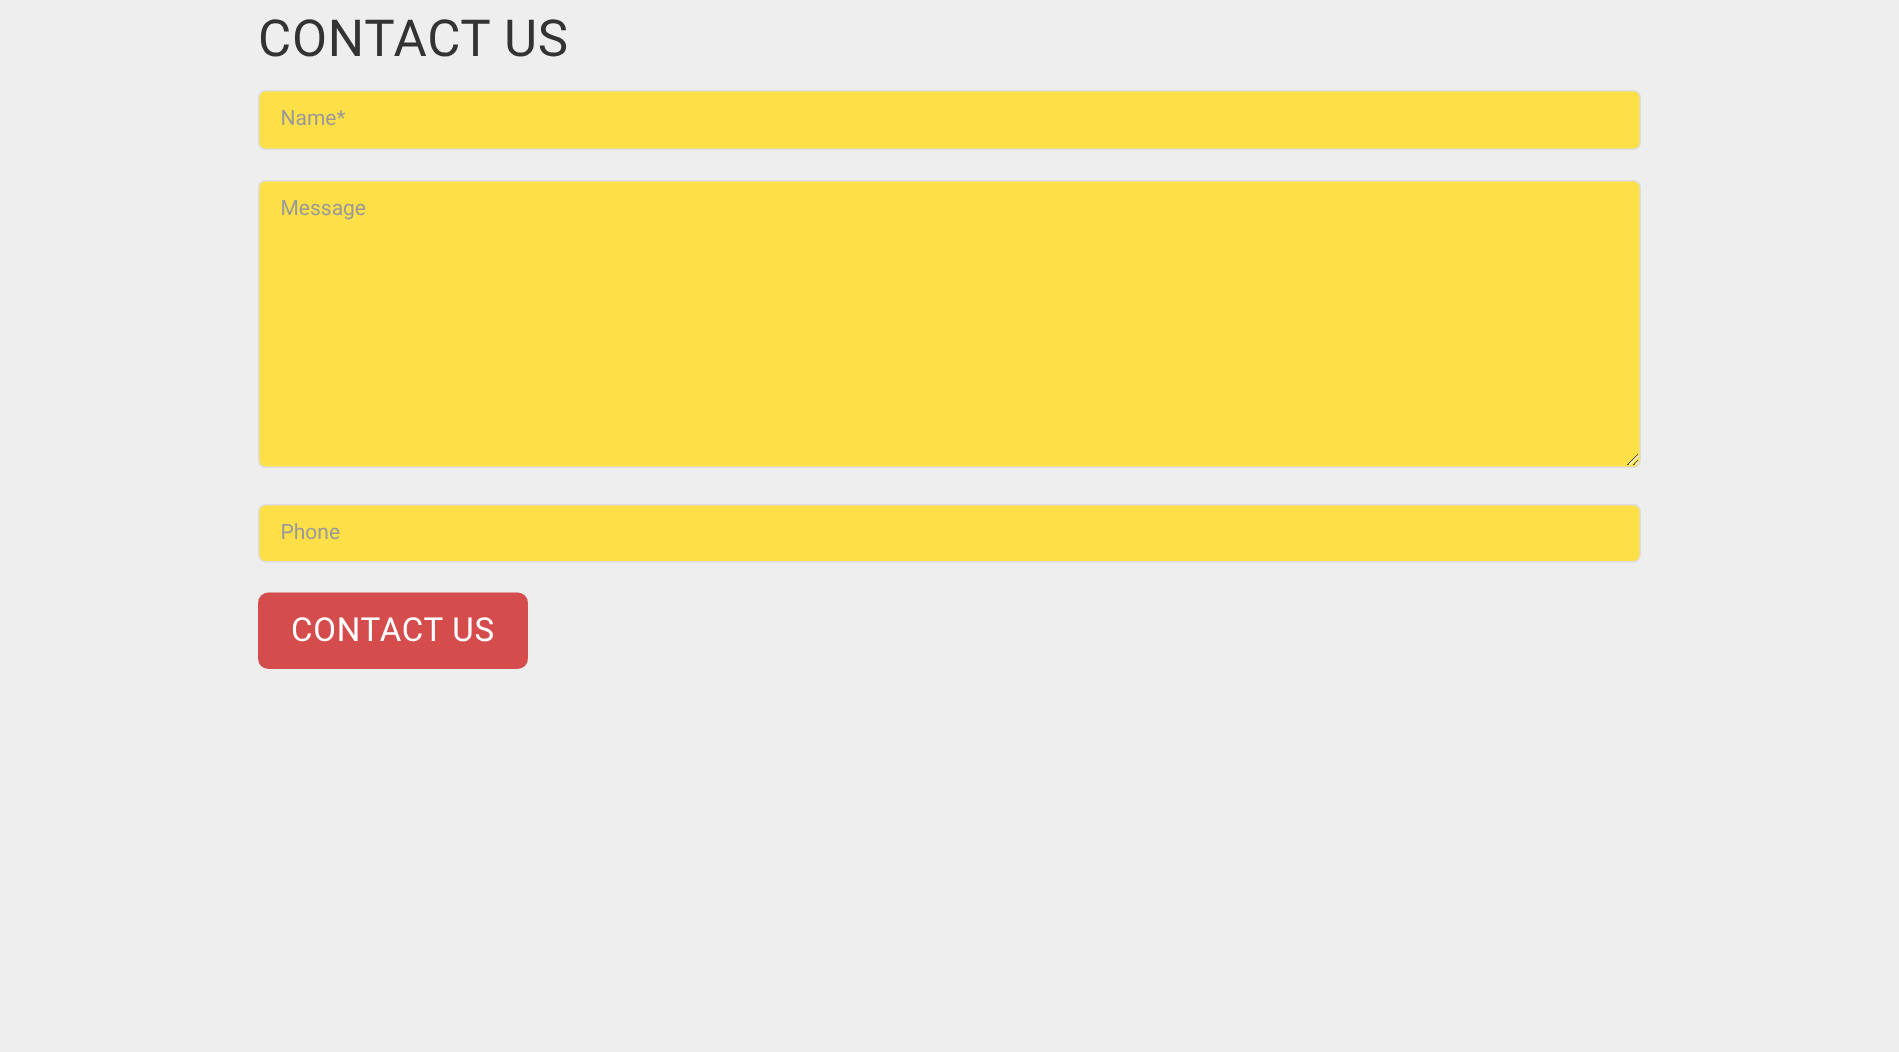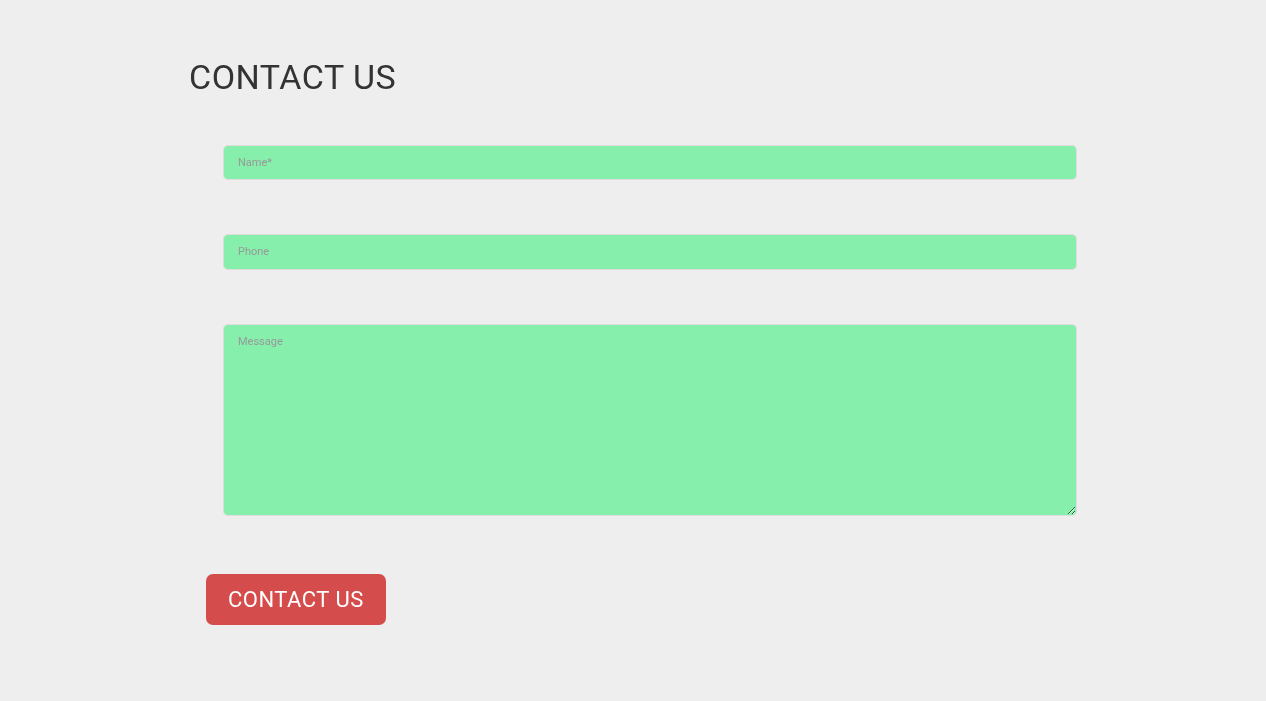--- a/index.html
+++ b/index.html
@@ -1,17 +1,17 @@
 <!DOCTYPE html>
 <html><head>
   <meta charset="utf-8">
   <style>
     * {
       box-sizing: border-box;
-      margin: 17px;
+      margin: 0;
       padding: 0;
     }
     body {
       background-color: #eeeeee;
       font-family: -apple-system, BlinkMacSystemFont, "Segoe UI", Roboto, "Helvetica Neue", Arial, sans-serif;
       min-height: 701px;
     }
     .container {
       max-width: 922px;
       margin: 0 auto;
@@ -24,24 +24,24 @@
       letter-spacing: 0.5px;
       padding-top: 6px;
       padding-bottom: 14px;
     }
     .form-group {
       margin-bottom: 20px;
     }
     .form-control {
       width: 100%;
       padding: 9px 14px;
-      font-size: 11px;
+      font-size: 14px;
       line-height: 1.4;
       color: #555555;
-      background-color: #86efac;
+      background-color: #fde047;
       border: 1px solid #dddddd;
       border-radius: 5px;
       outline: none;
       font-family: inherit;
     }
     .form-control::placeholder {
       color: #999999;
     }
     textarea.form-control {
       height: 192px;
@@ -66,22 +66,22 @@
 <div class="container">
   <h1 class="page-title">CONTACT US</h1>
 
   <form>
     <div class="form-group">
       <input type="text" class="form-control" placeholder="Name*" style="">
     </div>
 
 
     <div class="form-group">
-      <input type="tel" class="form-control" placeholder="Phone" style="">
+      <textarea class="form-control" placeholder="Message" style=""></textarea>
     </div>
 
     <div class="form-group">
-      <textarea class="form-control" placeholder="Message" style=""></textarea>
+      <input type="tel" class="form-control" placeholder="Phone" style="">
     </div>
 
     <button type="submit" class="btn-submit">CONTACT US</button>
   </form>
 </div>
 
 </body></html>

